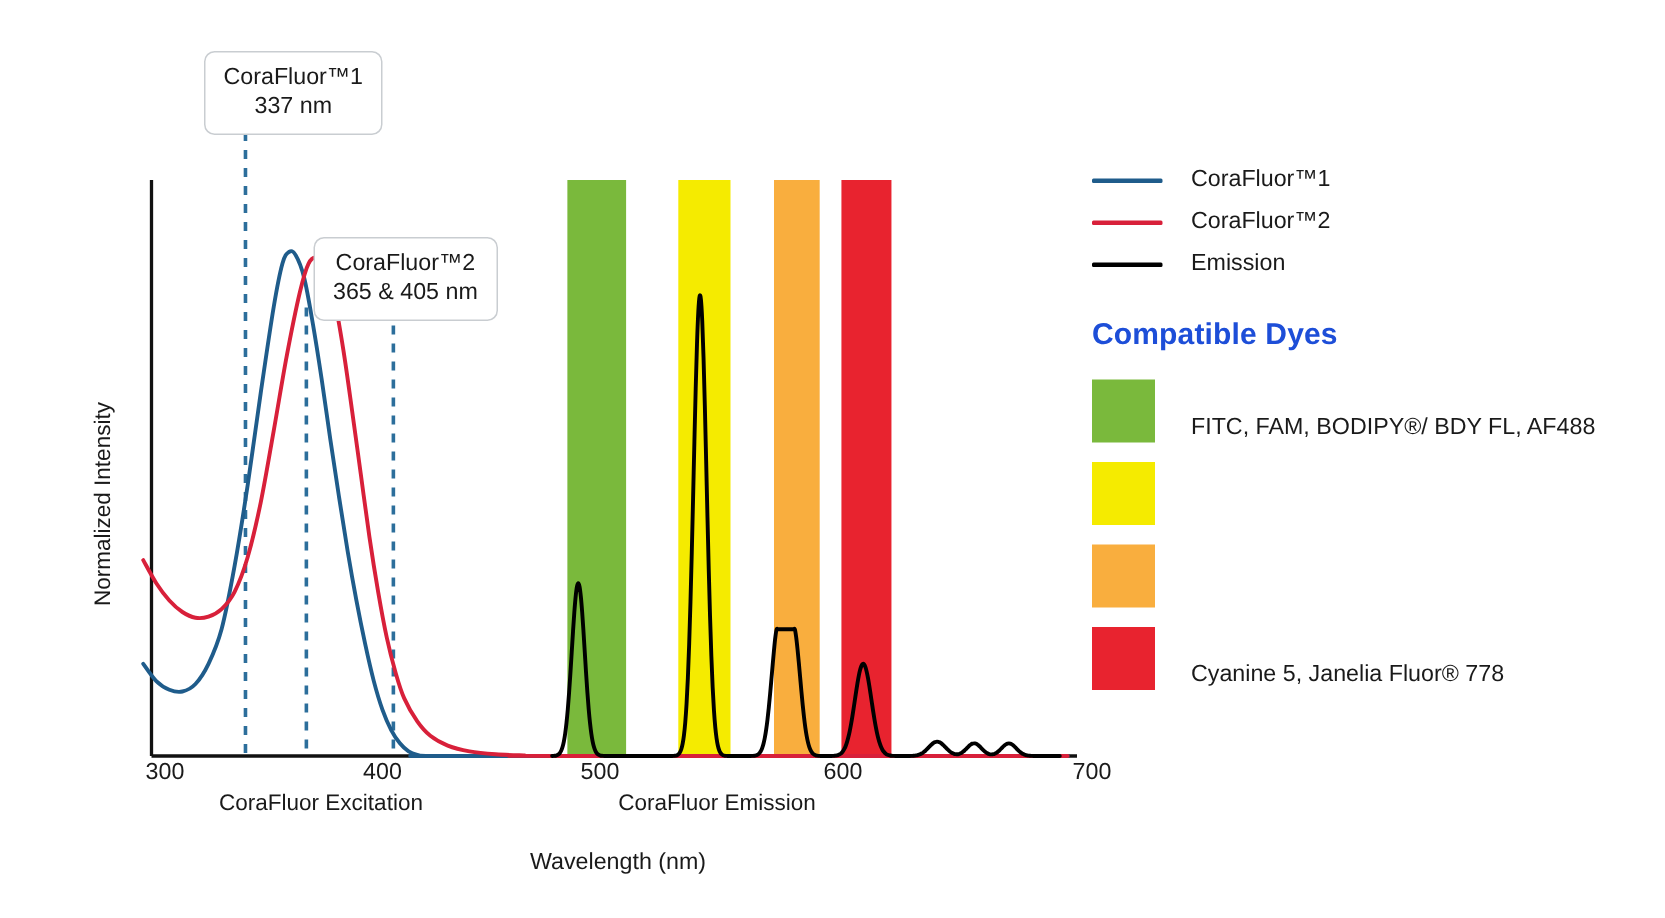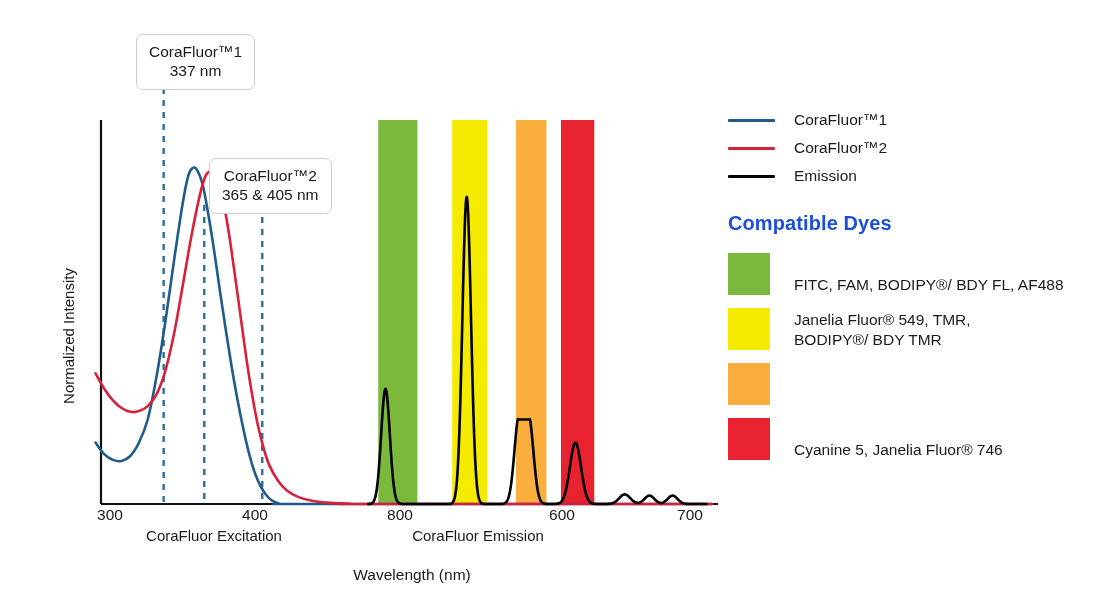--- a/index.html
+++ b/index.html
@@ -148,23 +148,23 @@
     <span class="l2">337 nm</span>
   </div>
   <div class="callout" id="callout-cf2">
     <span class="l1">CoraFluor™2</span>
     <span class="l2">365 &amp; 405 nm</span>
   </div>
 
   <div id="axis-ticks">
       <div class="axis-tick" style="left: 110px; top: 506px;">300</div>
       <div class="axis-tick" style="left: 255px; top: 506px;">400</div>
-      <div class="axis-tick" style="left: 400px; top: 506px;">800</div>
+      <div class="axis-tick" style="left: 400px; top: 506px;">500</div>
       <div class="axis-tick" style="left: 545px; top: 506px; margin-left: 17px;">600</div>
-      <div class="axis-tick" style="left: 690px; top: 506px; text-align: right;">700</div>
+      <div class="axis-tick" style="left: 728px; top: 506px; text-align: right;">700</div>
     </div>
 
   <div class="axis-sublabel" id="sub-exc" style="left:214px; top:527px;">CoraFluor Excitation</div>
   <div class="axis-sublabel" id="sub-emi" style="left:478px; top:527px;">CoraFluor Emission</div>
 
   <div id="x-axis-title">Wavelength (nm)</div>
   <div id="y-axis-title">Normalized Intensity</div>
 
   <div id="legend">
     <div id="legend-lines">
@@ -182,25 +182,24 @@
         </div>
       </div>
     <div id="dyes-title">Compatible Dyes</div>
     <div id="dye-list">
         <div class="dye-row">
           <div class="dye-swatch" style="background: rgb(122, 185, 60);"></div>
           <div class="dye-label">FITC, FAM, BODIPY®/ BDY FL, AF488</div>
         </div>
         <div class="dye-row">
           <div class="dye-swatch" style="background: rgb(245, 235, 0);"></div>
-          <div class="dye-label two-line">Janelia Fluor® 549, TMR,<br>BODIPY®/ BDY TMR</div>
         </div>
         <div class="dye-row">
           <div class="dye-swatch" style="background: rgb(249, 174, 62);"></div>
         </div>
         <div class="dye-row">
           <div class="dye-swatch" style="background: rgb(232, 35, 47);"></div>
-          <div class="dye-label">Cyanine 5, Janelia Fluor® 746</div>
+          <div class="dye-label">Cyanine 5, Janelia Fluor® 778</div>
         </div>
       </div>
   </div>
 
 </div>
 
 </body></html>

